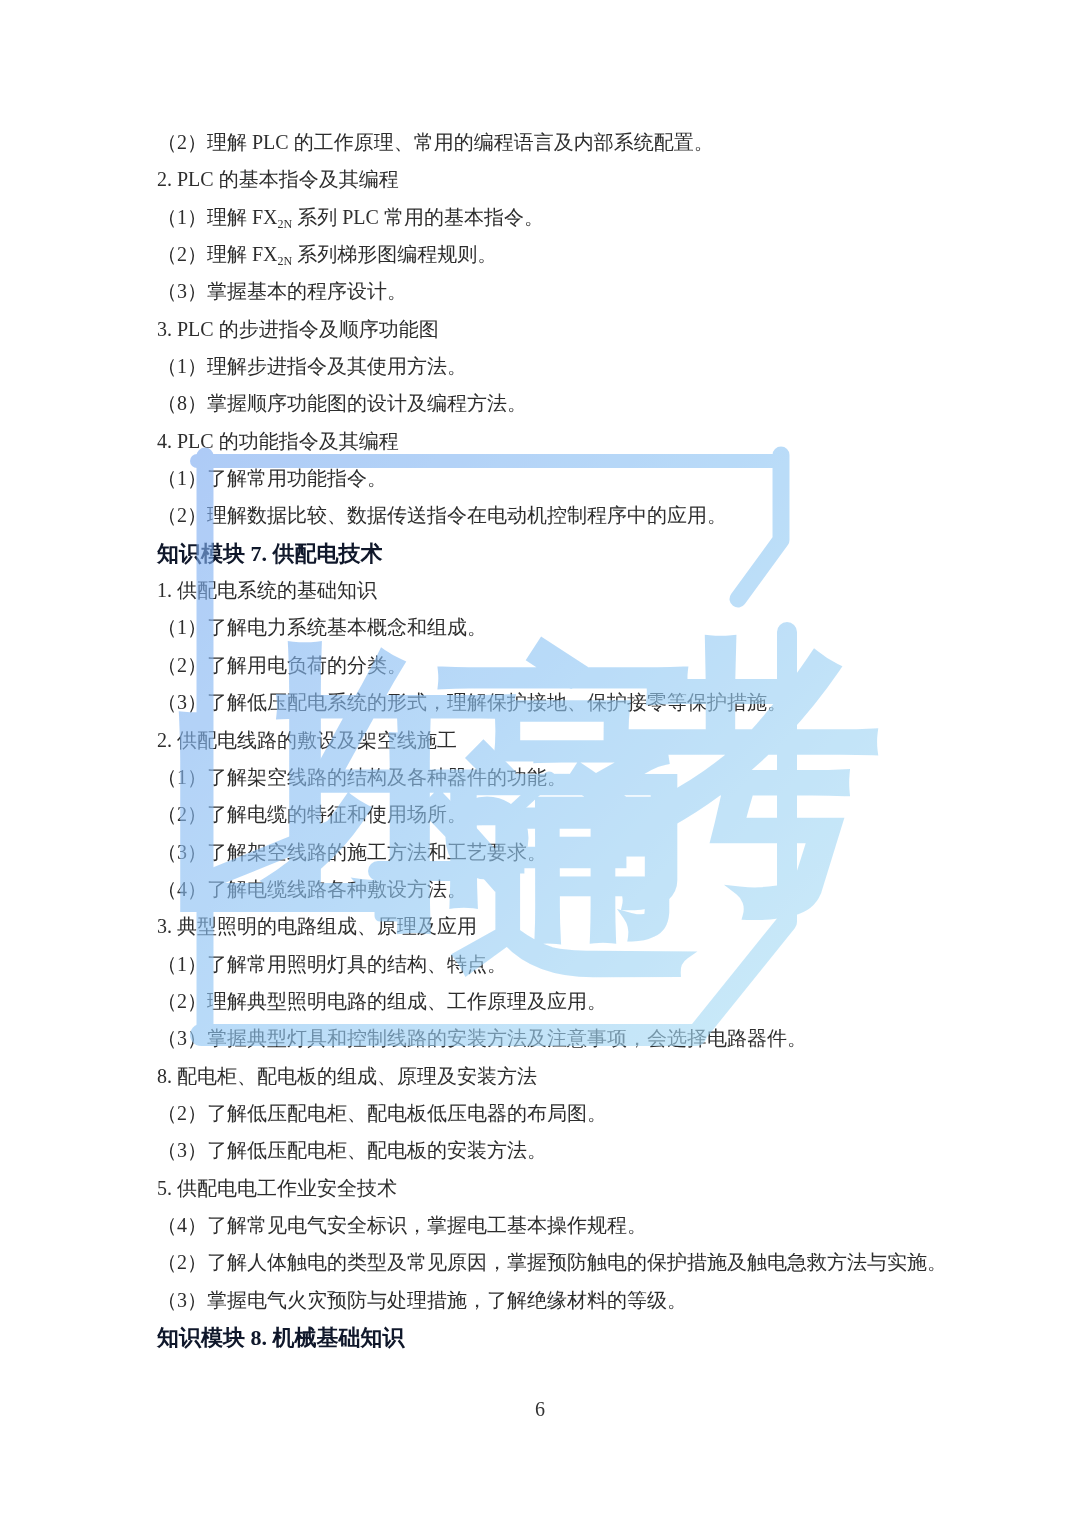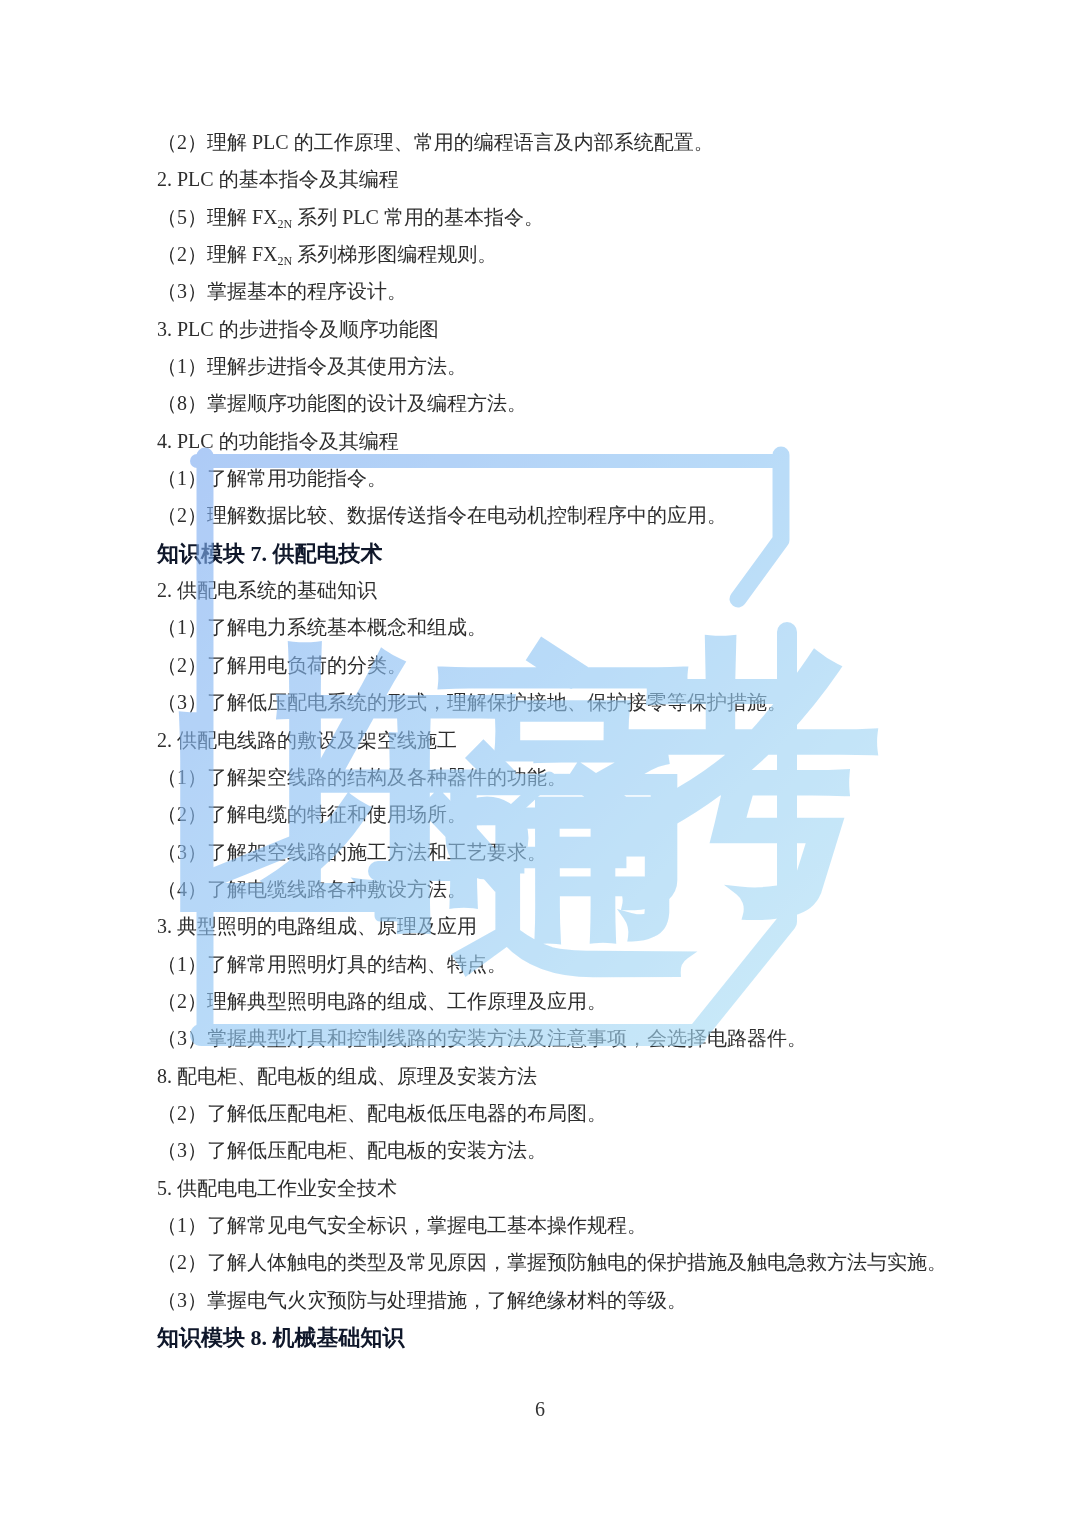--- a/index.html
+++ b/index.html
@@ -34,48 +34,48 @@
   }
 </style>
 </head>
 <body>
 
 <div class="page">
 
   <div class="content">
       <div class="line">（2）理解 PLC 的工作原理、常用的编程语言及内部系统配置。</div>
       <div class="line">2. PLC 的基本指令及其编程</div>
-      <div class="line"><span>（5）理解 FX</span><span class="sub">2N</span><span> 系列 PLC 常用的基本指令。</span></div>
+      <div class="line"><span>（1）理解 FX</span><span class="sub">2N</span><span> 系列 PLC 常用的基本指令。</span></div>
       <div class="line"><span>（2）理解 FX</span><span class="sub">2N</span><span> 系列梯形图编程规则。</span></div>
       <div class="line">（3）掌握基本的程序设计。</div>
       <div class="line">3. PLC 的步进指令及顺序功能图</div>
       <div class="line">（1）理解步进指令及其使用方法。</div>
       <div class="line">（8）掌握顺序功能图的设计及编程方法。</div>
       <div class="line">4. PLC 的功能指令及其编程</div>
       <div class="line">（1）了解常用功能指令。</div>
       <div class="line">（2）理解数据比较、数据传送指令在电动机控制程序中的应用。</div>
       <div class="line heading">知识模块 7. 供配电技术</div>
-      <div class="line">2. 供配电系统的基础知识</div>
+      <div class="line">1. 供配电系统的基础知识</div>
       <div class="line">（1）了解电力系统基本概念和组成。</div>
       <div class="line">（2）了解用电负荷的分类。</div>
       <div class="line">（3）了解低压配电系统的形式，理解保护接地、保护接零等保护措施。</div>
       <div class="line">2. 供配电线路的敷设及架空线施工</div>
       <div class="line">（1）了解架空线路的结构及各种器件的功能。</div>
       <div class="line">（2）了解电缆的特征和使用场所。</div>
       <div class="line">（3）了解架空线路的施工方法和工艺要求。</div>
       <div class="line">（4）了解电缆线路各种敷设方法。</div>
       <div class="line">3. 典型照明的电路组成、原理及应用</div>
       <div class="line">（1）了解常用照明灯具的结构、特点。</div>
       <div class="line">（2）理解典型照明电路的组成、工作原理及应用。</div>
       <div class="line">（3）掌握典型灯具和控制线路的安装方法及注意事项，会选择电路器件。</div>
       <div class="line">8. 配电柜、配电板的组成、原理及安装方法</div>
       <div class="line">（2）了解低压配电柜、配电板低压电器的布局图。</div>
       <div class="line">（3）了解低压配电柜、配电板的安装方法。</div>
       <div class="line">5. 供配电电工作业安全技术</div>
-      <div class="line">（1）了解常见电气安全标识，掌握电工基本操作规程。</div>
+      <div class="line">（4）了解常见电气安全标识，掌握电工基本操作规程。</div>
       <div class="line">（2）了解人体触电的类型及常见原因，掌握预防触电的保护措施及触电急救方法与实施。</div>
       <div class="line">（3）掌握电气火灾预防与处理措施，了解绝缘材料的等级。</div>
       <div class="line heading">知识模块 8. 机械基础知识</div>
     </div>
 
   <svg class="watermark" viewBox="0 0 1080 1527" xmlns="http://www.w3.org/2000/svg" aria-hidden="true">
     <defs>
       <linearGradient id="wmg" gradientUnits="userSpaceOnUse" x1="190" y1="440" x2="880" y2="1100">
         <stop offset="0" stop-color="#7dabf2"></stop>
         <stop offset="0.45" stop-color="#8fc6f4"></stop>

